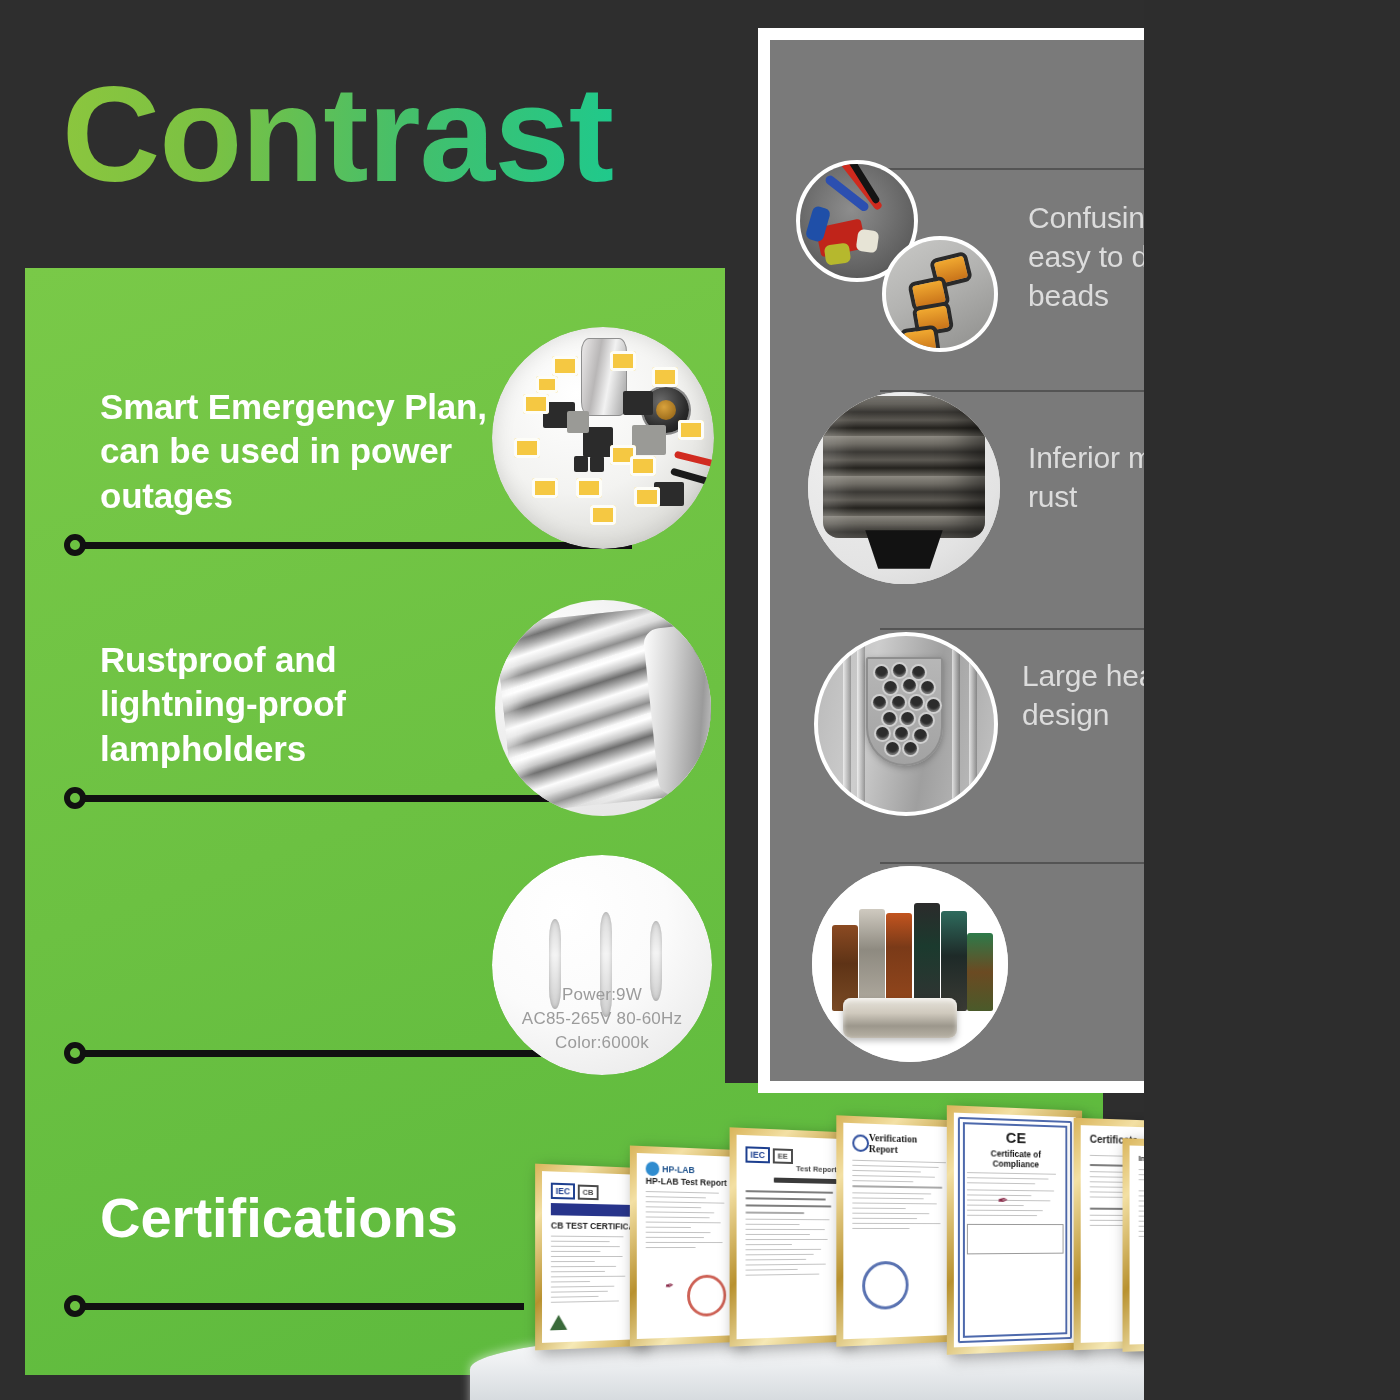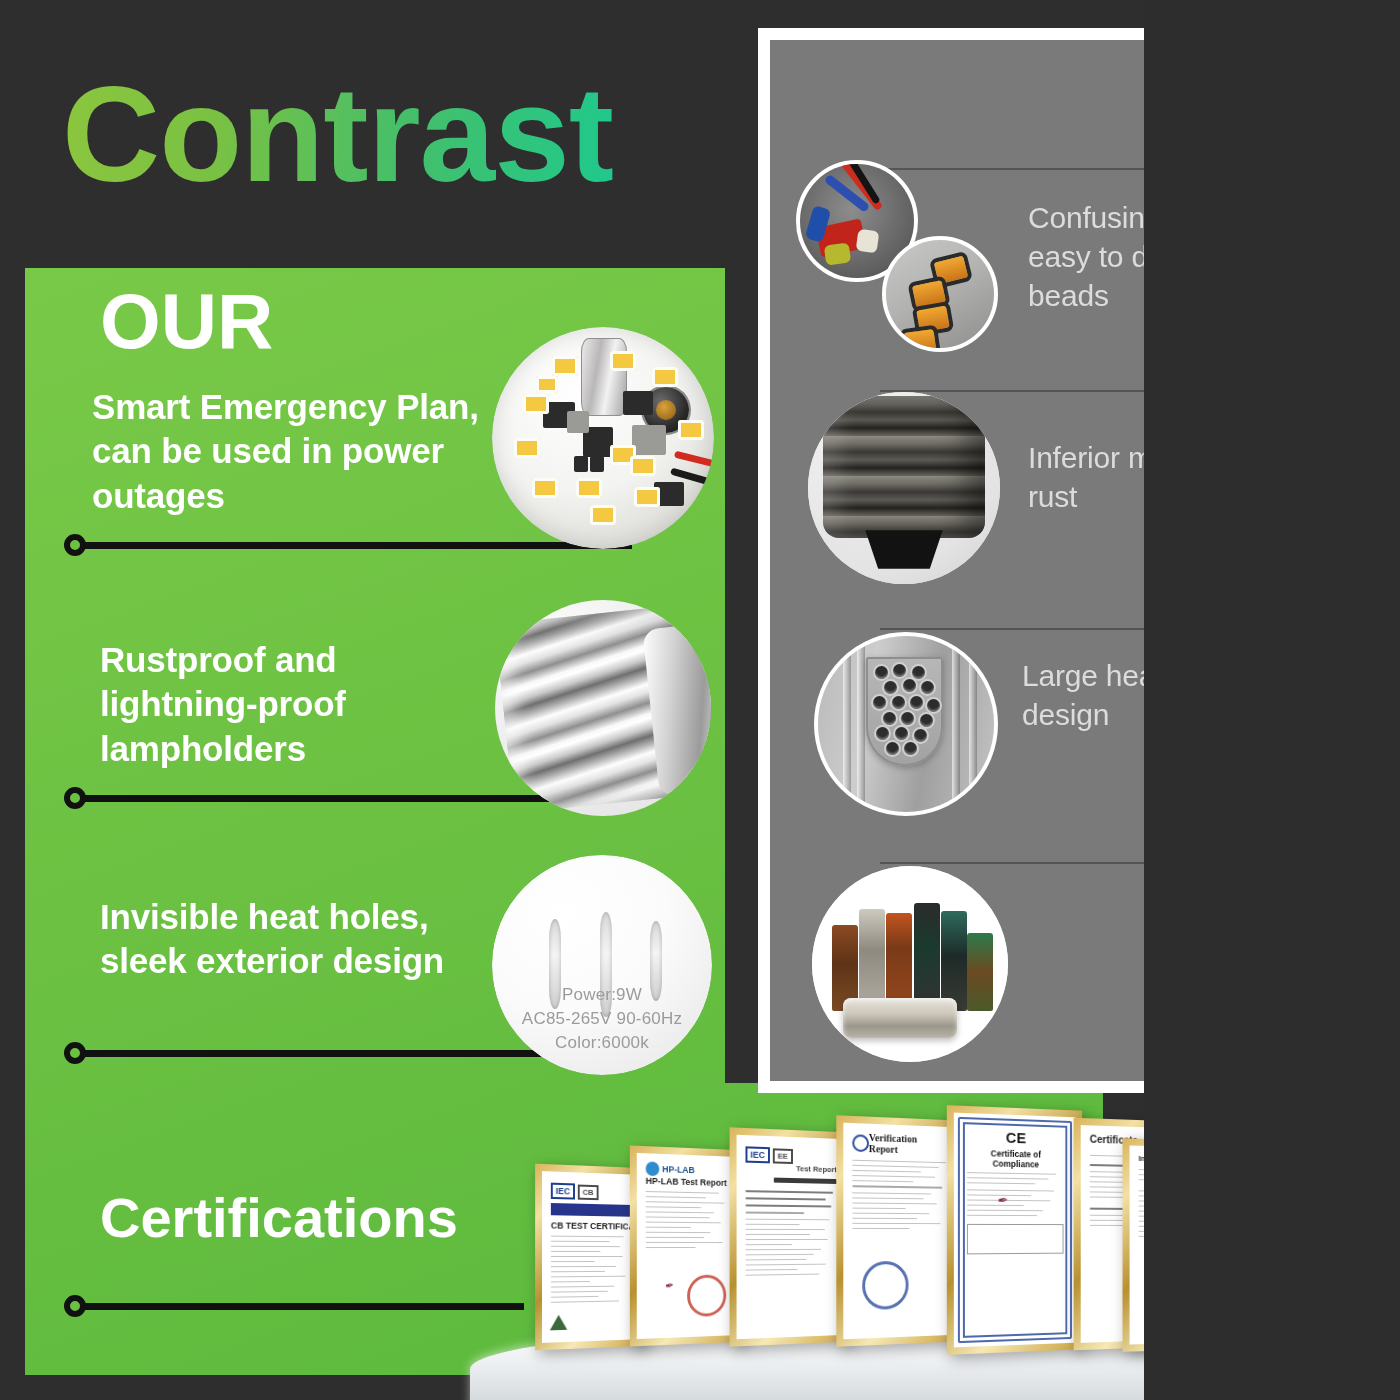--- a/index.html
+++ b/index.html
@@ -348,23 +348,22 @@
 <body>
 
 <div id="stage">
 
   <div class="title-contrast">Contrast</div>
 
   <div class="green-panel">
     <div class="grad"></div>
   </div>
 
-  <div class="our-label">OUR</div>
-
-  <div class="our-text" style="left:92px; top:385px; width:400px;">Smart Emergency Plan, can be used in power outages</div>
+
+  <div class="our-text" style="left:100px; top:385px; width:400px;">Smart Emergency Plan, can be used in power outages</div>
   <div class="our-connector" style="left:72px; top:542px; width:560px;">
     <div class="our-dot"></div>
   </div>
   <div class="prod-circle" style="left:492px; top:327px; width:222px; height:222px;">
     <div class="pcb">
       <div class="cap" style="left:40%; top:5%; width:46px; height:78px;"></div>
       <div class="ind" style="left:68%; top:27%; width:46px; height:46px;"></div>
       <div class="chip" style="left:59%; top:29%; width:30px; height:24px;"></div>
       <div class="chip" style="left:23%; top:34%; width:32px; height:26px;"></div>
       <div class="chip" style="left:41%; top:45%; width:30px; height:30px;"></div>
@@ -395,32 +394,31 @@
   <div class="our-connector" style="left:72px; top:795px; width:560px;">
     <div class="our-dot"></div>
   </div>
   <div class="prod-circle" style="left:495px; top:600px; width:216px; height:216px;">
     <div class="chrome-base">
       <div class="chrome-body"></div>
       <div class="chrome-cap"></div>
     </div>
   </div>
 
-  <div class="our-text" style="left:100px; top:895px; width:400px;">Invisible heat holes, sleek exterior design</div>
   <div class="our-connector" style="left:72px; top:1050px; width:560px;">
     <div class="our-dot"></div>
   </div>
   <div class="prod-circle" style="left:492px; top:855px; width:220px; height:220px;">
     <div class="diffuser">
       <div class="slot" style="left:26%; top:29%;"></div>
       <div class="slot" style="left:49%; top:26%; height:105px;"></div>
       <div class="slot" style="left:72%; top:30%; height:80px;"></div>
       <div class="spec-lines">
         <div>Power:9W</div>
-        <div>AC85-265V 90-60Hz</div>
+        <div>AC85-265V 80-60Hz</div>
         <div>Color:6000k</div>
       </div>
     </div>
   </div>
 
   <div class="others-frame">
     <div class="others-body">
 
 
       <div class="oth-connector" style="left:110px; top:128px; width:444px;">

